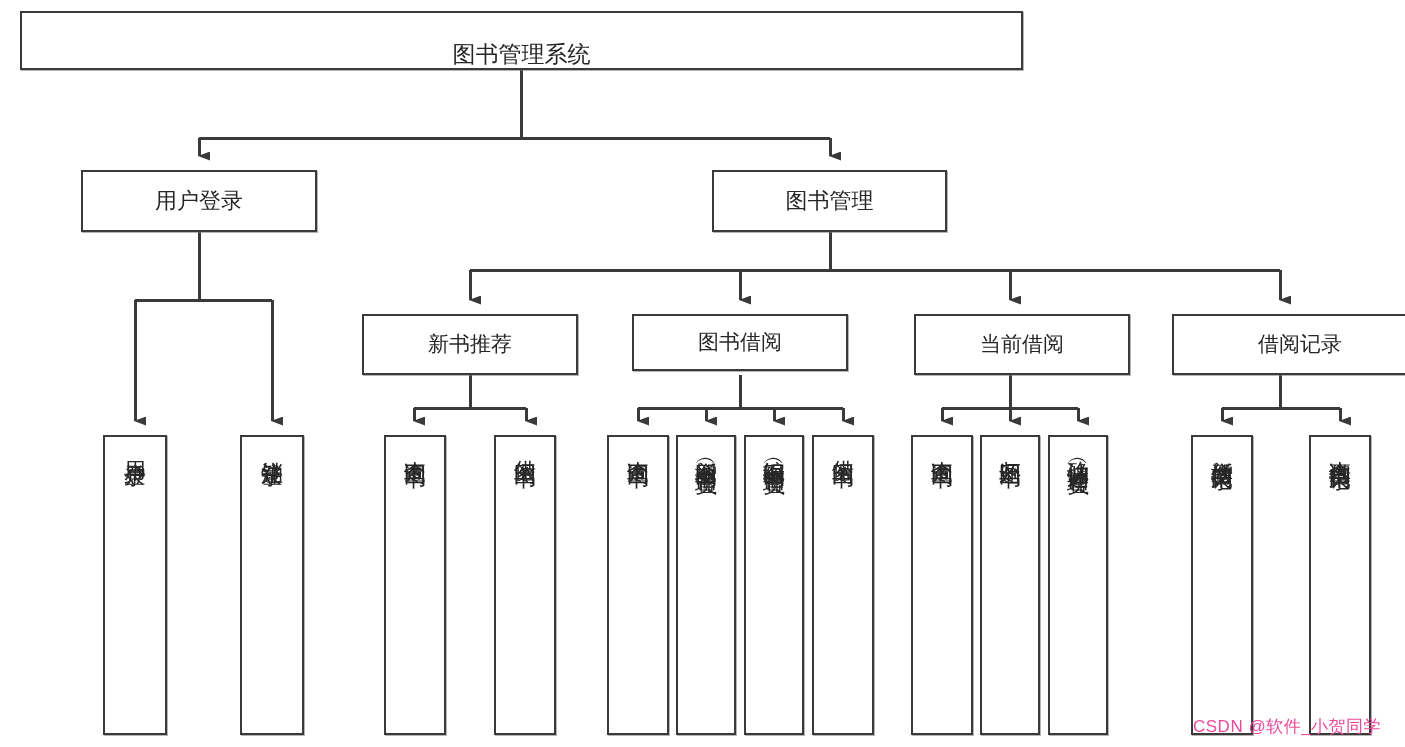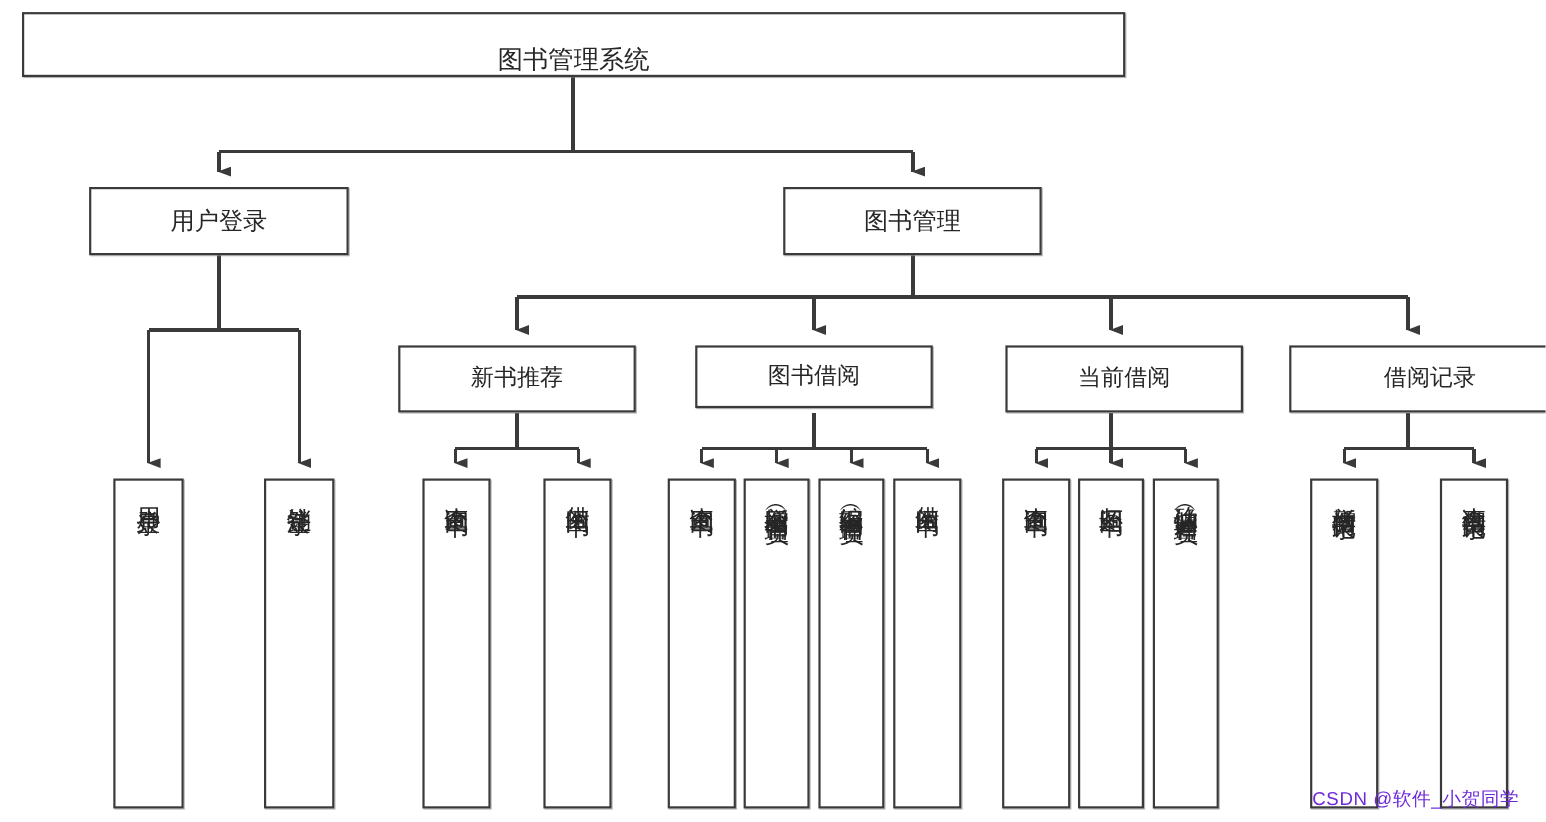--- a/index.html
+++ b/index.html
@@ -58,21 +58,21 @@
   .node-leaf .node-label {
     font-size: 22px;
     writing-mode: vertical-rl;
     text-orientation: upright;
     letter-spacing: 2px;
     line-height: 1;
     white-space: normal;
   }
   .watermark {
     position: absolute;
-    color: #6d28d9;
+    color: #ec4899;
     font-size: 17px;
     letter-spacing: 0.5px;
     user-select: none;
     white-space: nowrap;
   }
 </style>
 </head>
 <body>
 
 <div id="diagram-root">

